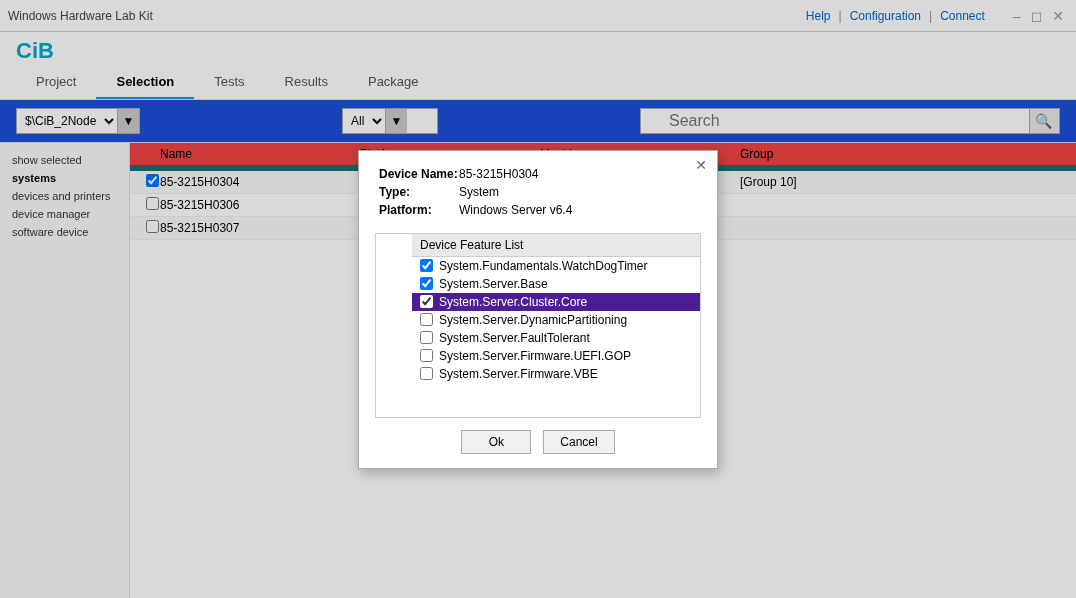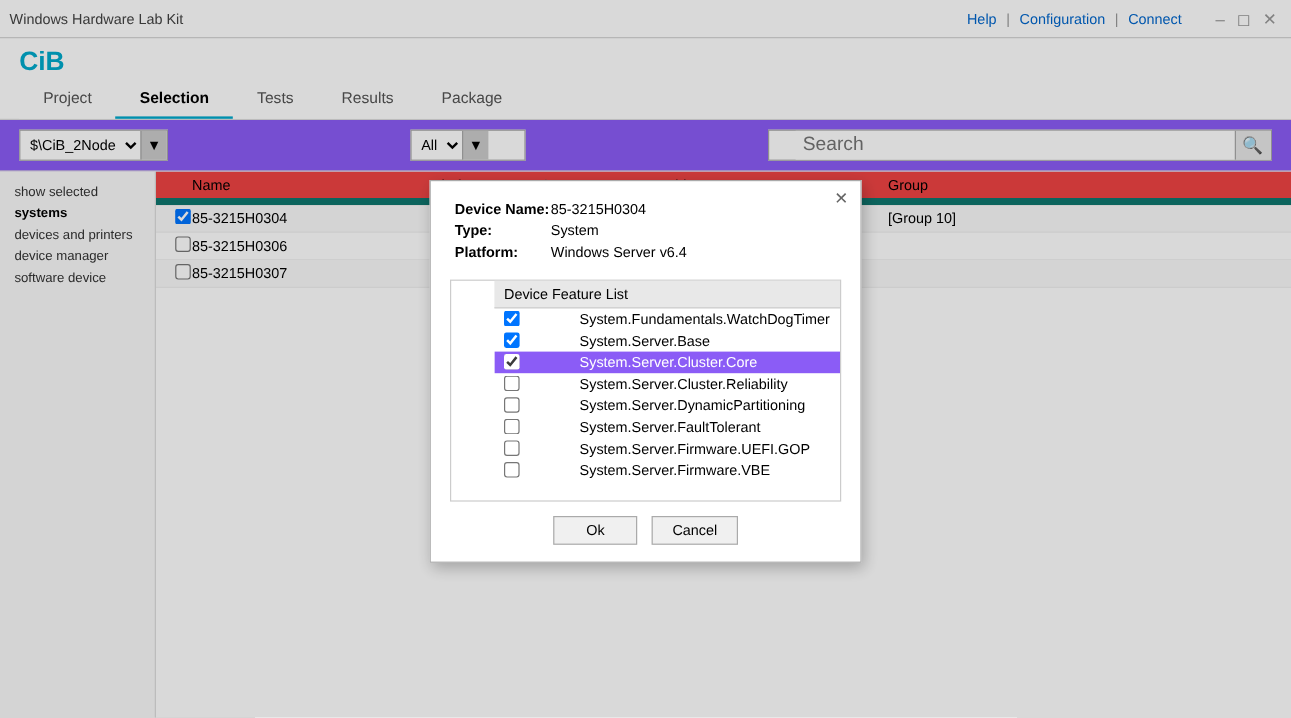--- a/index.html
+++ b/index.html
@@ -78,21 +78,21 @@
       font-size: 13px;
     }
     .tab.active {
       color: #000;
       font-weight: bold;
       border-bottom: 2px solid #00aacc;
     }
 
     
     .toolbar {
-      background: #8b5cf6;
+      background: #1d4ed8;
       padding: 8px 16px;
       display: flex;
       align-items: center;
       gap: 22px;
       border-bottom: 1px solid #ddd;
     }
     .dropdown-select {
       display: flex;
       align-items: center;
       border: 1px solid #aaa;
@@ -275,24 +275,23 @@
       overflow-y: auto;
       overflow-x: hidden;
       position: relative;
     }
     .feature-item {
       display: flex;
       align-items: center;
       padding: 2px 8px;
       font-size: 12px;
       cursor: pointer;
-      gap: 44px;
     }
     .feature-item.selected {
-      background: #8b5cf6;
+      background: #4c1d95;
       color: #fff;
     }
     .feature-item input[type=checkbox] {
       margin-right: 6px;
       pointer-events: none;
     }
     .feature-item.selected input[type=checkbox] {
       accent-color: #fff;
     }
 
@@ -447,24 +446,20 @@
         <div class="feature-item">
           <input type="checkbox" checked="" style="">
           <span>System.Server.Base</span>
         </div>
         <div class="feature-item selected">
           <input type="checkbox" checked="" style="">
           <span>System.Server.Cluster.Core</span>
         </div>
         <div class="feature-item">
           <input type="checkbox" style="">
-          <span>System.Server.Cluster.Reliability</span>
-        </div>
-        <div class="feature-item">
-          <input type="checkbox" style="">
           <span>System.Server.DynamicPartitioning</span>
         </div>
         <div class="feature-item">
           <input type="checkbox" style="">
           <span>System.Server.FaultTolerant</span>
         </div>
         <div class="feature-item">
           <input type="checkbox" style="">
           <span>System.Server.Firmware.UEFI.GOP</span>
         </div>

